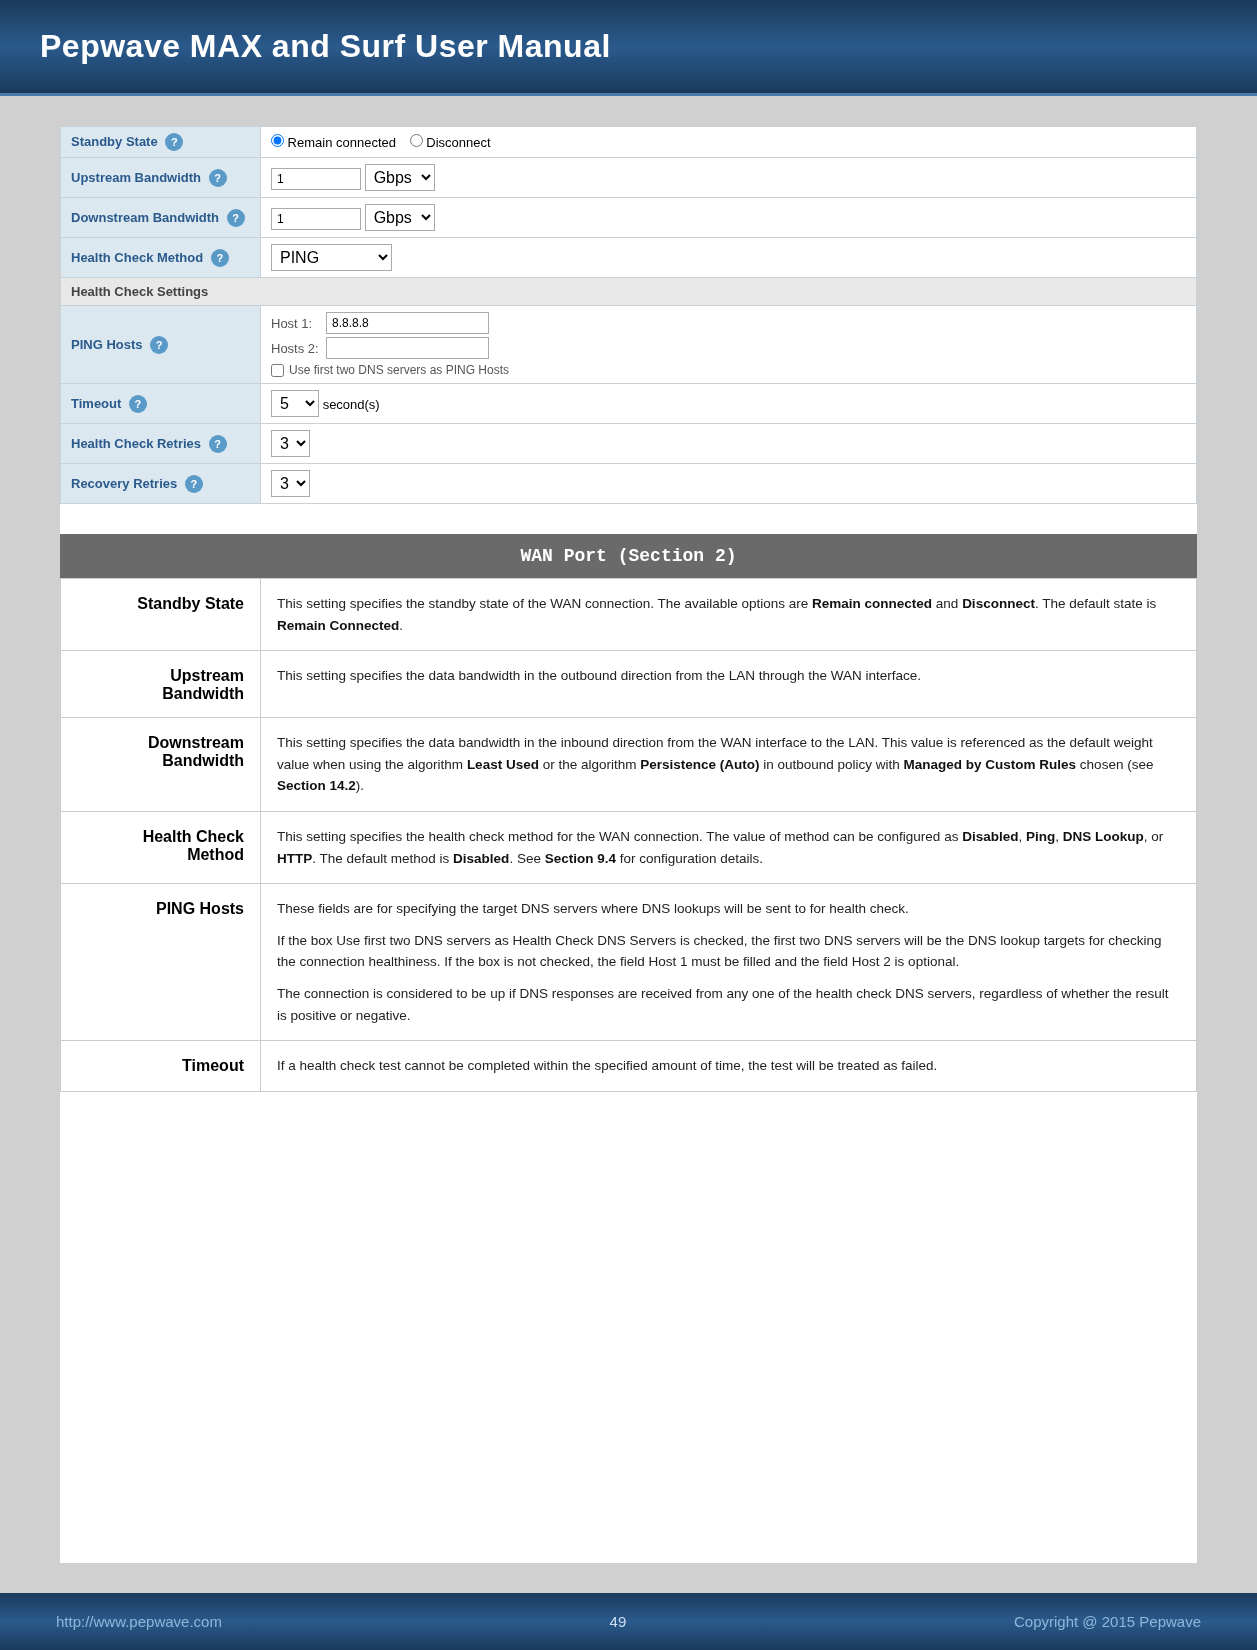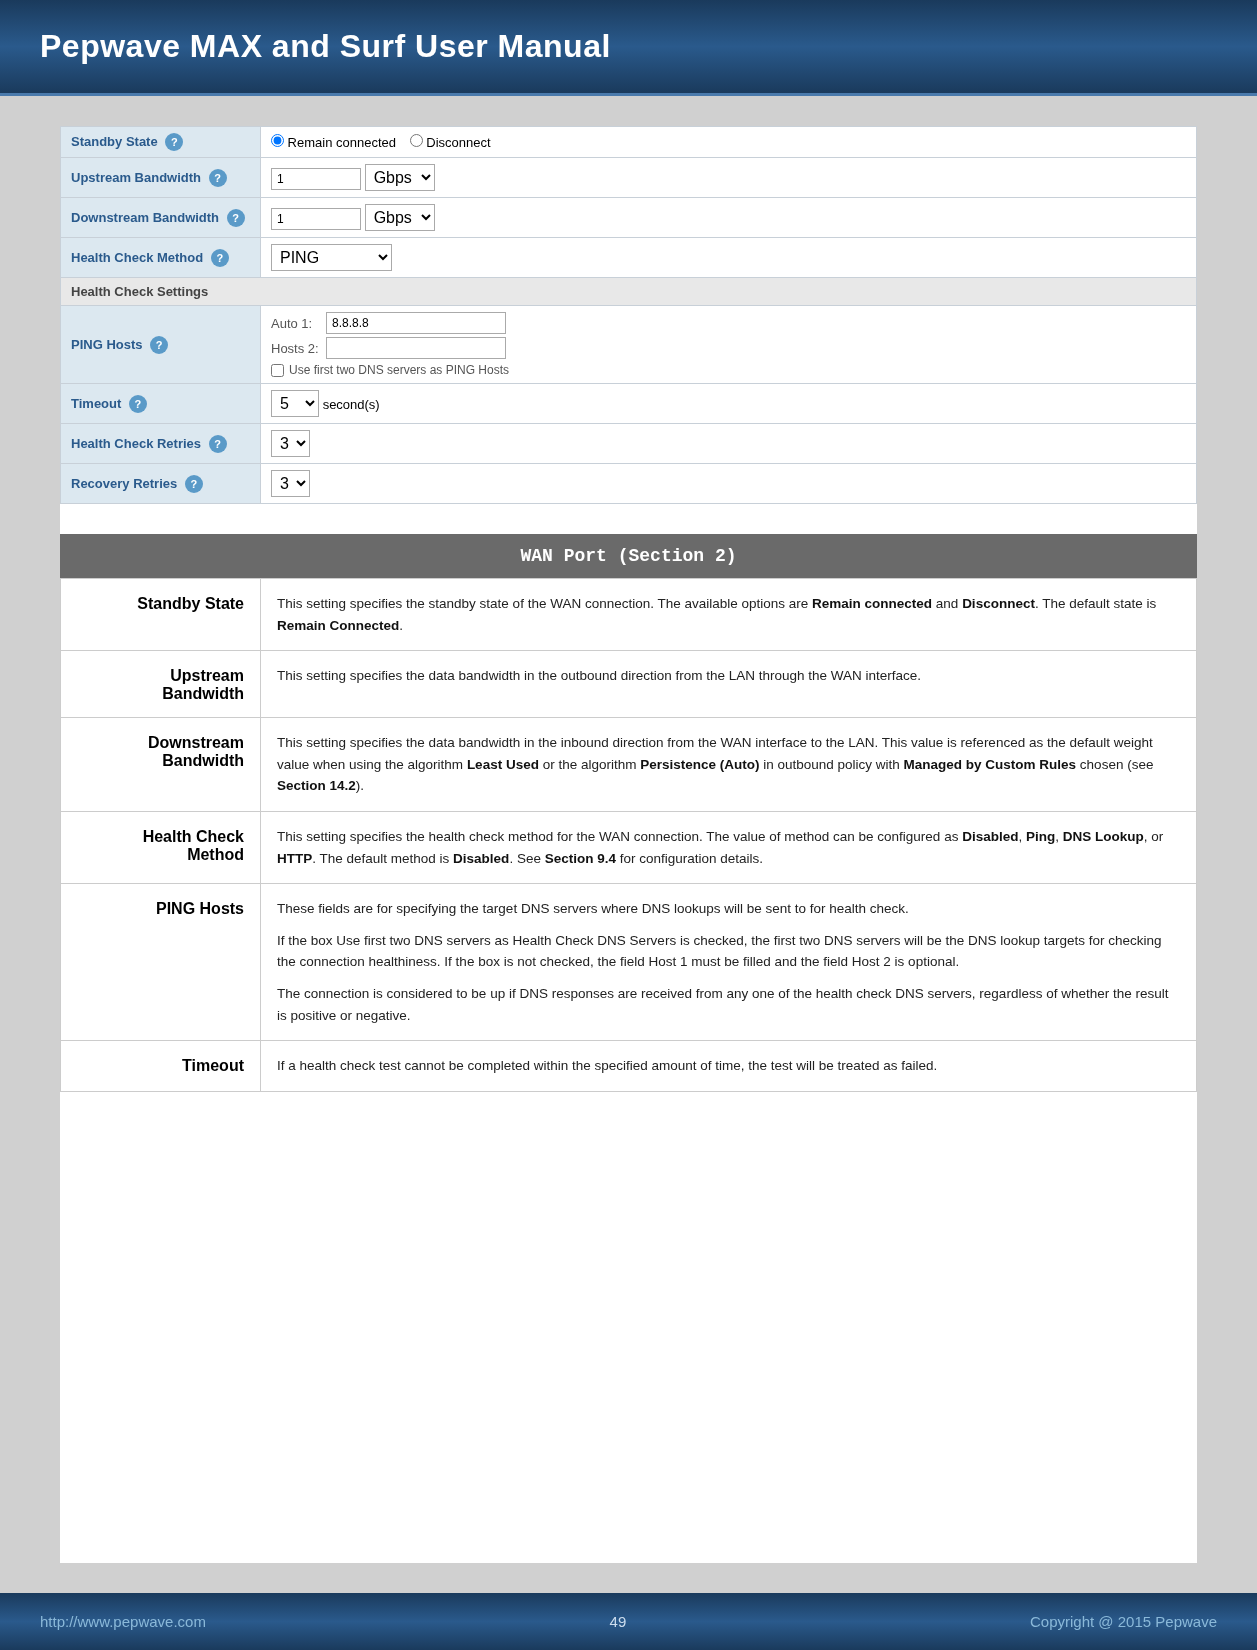--- a/index.html
+++ b/index.html
@@ -83,21 +83,21 @@
       padding: 3px 4px;
       font-size: 16px;
       background: white;
     }
     .ping-host-row { display: flex; align-items: center; margin-bottom: 3px; }
     .ping-host-label { min-width: 55px; color: #555; }
     .ping-host-input {
       border: 1px solid #aaa;
       padding: 3px 5px;
       font-size: 12px;
-      width: 180px;
+      width: 163px;
     }
     .checkbox-row { display: flex; align-items: center; font-size: 12px; color: #555; margin-top: 4px; }
     .checkbox-row input { margin-right: 5px; }
 
     
     .wan-section {
       margin-bottom: 30px;
     }
     .wan-header {
       background: #6a6a6a;
@@ -129,21 +129,21 @@
     .wan-table .desc-cell {
       font-size: 13.5px;
       line-height: 1.6;
       color: #222;
     }
     .wan-table .desc-cell b { color: #111; }
 
     
     .footer {
       background: linear-gradient(180deg, #1a3a5c 0%, #2a5a8c 50%, #1a3a5c 100%);
-      padding: 20px 40px;
+      padding: 20px 56px;
       display: flex;
       justify-content: space-between;
       align-items: center;
       margin-top: auto;
       gap: 24px;
     }
     .footer span {
       color: #8ab8d8;
       font-size: 15px;
     }
@@ -228,21 +228,21 @@
         <td colspan="2" class="section-header">Health Check Settings</td>
       </tr>
 
       <tr>
         <td class="label-cell">
           PING Hosts
           <span class="help-icon">?</span>
         </td>
         <td>
           <div class="ping-host-row">
-            <span class="ping-host-label">Auto 1:</span>
+            <span class="ping-host-label">Host 1:</span>
             <input type="text" class="ping-host-input" value="8.8.8.8" style="">
           </div>
           <div class="ping-host-row">
             <span class="ping-host-label">Hosts 2:</span>
             <input type="text" class="ping-host-input" value="" style="">
           </div>
           <div class="checkbox-row">
             <input type="checkbox" style="">
             <span>Use first two DNS servers as PING Hosts</span>
           </div>

